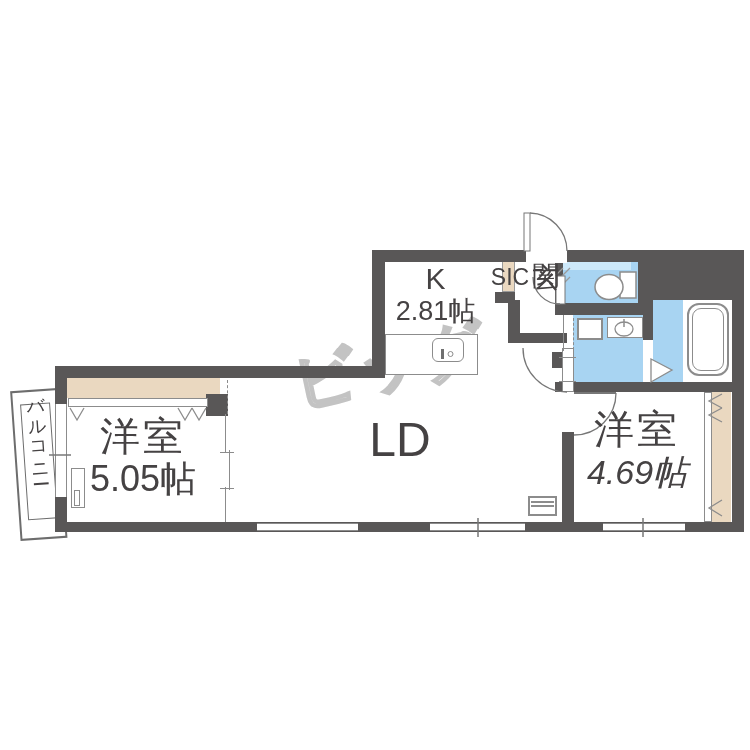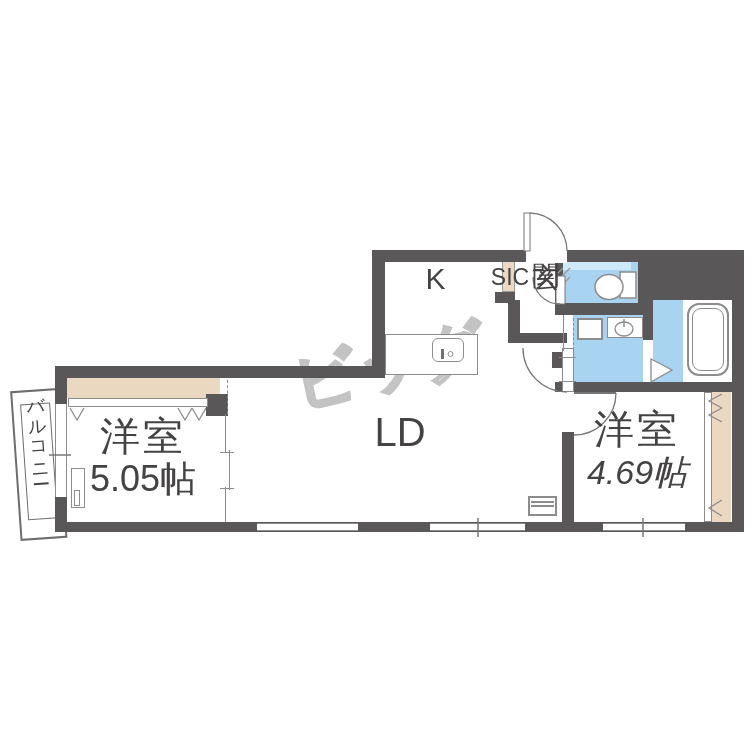--- a/index.html
+++ b/index.html
@@ -142,30 +142,31 @@
       <line x1="643" y1="518" x2="643" y2="537"></line>
     </g>
   </svg>
 
   <div class="label" style="left:62px;top:413px;width:162px;">
     <span class="nm" style="font-size:40px;line-height:46px;letter-spacing:3px;">洋室</span>
     <span class="ar" style="font-size:36px;line-height:40px;">5.05帖</span>
   </div>
 
   <div class="label" style="left:300px;top:408px;width:200px;">
-    <span class="nm" style="font-size:40px;line-height:48px;">LD</span>
+    <span class="nm" style="font-size:48px;line-height:48px;margin-top:8px;">LD</span>
   </div>
 
   <div class="label" style="left:558px;top:406px;width:158px;">
     <span class="nm" style="font-size:40px;line-height:46px;letter-spacing:3px;">洋室</span>
     <span class="ar" style="font-size:34px;line-height:40px;font-style:italic;">4.69帖</span>
   </div>
 
   <div class="label" style="left:383px;top:262px;width:105px;">
     <span class="nm" style="font-size:30px;line-height:34px;">K</span>
+    <span class="ar" style="font-size:27px;line-height:30px;">2.81帖</span>
   </div>
 
   <div class="label" style="left:485px;top:264px;width:50px;">
     <span style="font-size:23px;line-height:26px;">SIC</span>
   </div>
 
   <div class="vtext" style="left:528px;top:241px;height:60px;font-size:27px;letter-spacing:1px;">玄関</div>
 
   <div class="vtext" style="left:27px;top:385px;height:132px;font-size:18px;letter-spacing:2px;transform:rotate(-4deg);">バルコニー</div>
 

